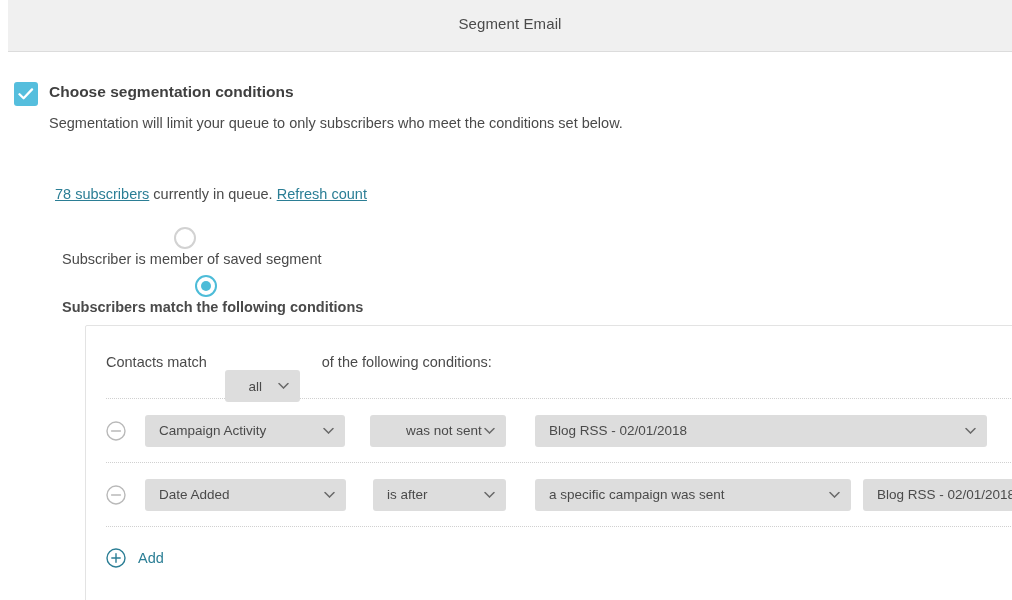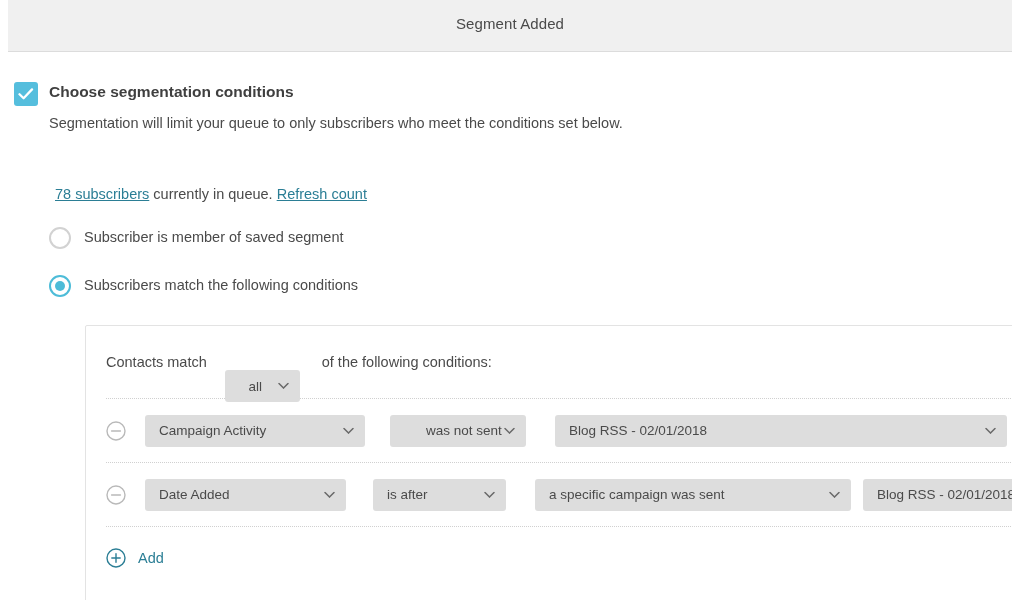--- a/index.html
+++ b/index.html
@@ -103,25 +103,26 @@
     text-decoration: underline;
     cursor: pointer;
   }
 
   
   .radio-row {
     position: absolute;
     left: 49px;
     height: 24px;
     display: flex;
-    align-items: flex-start;
-    cursor: pointer;
+    align-items: center;
+    cursor: pointer;
+    flex-direction: column;
   }
   .radio-row.r1 { top: 174px; }
-  .radio-row.r2 { top: 222px; }
+  .radio-row.r2 { top: 222px; font-weight: bold; }
 
   .radio {
     width: 22px;
     height: 22px;
     border-radius: 50%;
     border: 2px solid #d2d2d2;
     background: #ffffff;
     flex: 0 0 auto;
   }
   .radio.checked {
@@ -209,21 +210,21 @@
     position: absolute;
     right: 11px;
     top: 50%;
     transform: translateY(-50%);
     line-height: 0;
   }
   .sel.center { justify-content: center; padding: 0 26px 0 12px; margin-top: 48px; }
 
   
   .sel.w-match   { width: 75px;  margin-left: 0; }
-  .sel.w-field1  { width: 220px; margin-left: 19px; }
+  .sel.w-field1  { width: 200px; margin-left: 19px; }
   .sel.w-op1     { width: 136px; margin-left: 25px; padding-left: 36px; }
   .sel.w-val1    { width: 452px; margin-left: 29px; }
   .sel.w-field2  { width: 201px; margin-left: 19px; }
   .sel.w-op2     { width: 133px; margin-left: 27px; }
   .sel.w-val2    { width: 316px; margin-left: 29px; }
   .sel.w-val2b   { width: 215px; margin-left: 12px; }
 
   .add-row {
     display: flex;
     align-items: center;
@@ -236,21 +237,21 @@
     color: #2b7e95;
     cursor: pointer;
   }
 </style>
 </head>
 <body>
 
 <div class="page">
 
   <div class="modal-header">
-    <div class="modal-title">Segment Added</div>
+    <div class="modal-title">Segment Email</div>
   </div>
 
   <div class="body-area">
 
     <div class="check-block">
       <div class="check-row">
         <span class="checkbox">
           <svg width="16" height="14" viewBox="0 0 16 14" aria-hidden="true">
             <path d="M1.5 7.2 L5.6 11.2 L14 2.4" fill="none" stroke="#ffffff" stroke-width="2.3" stroke-linecap="round" stroke-linejoin="round"></path>
           </svg>

